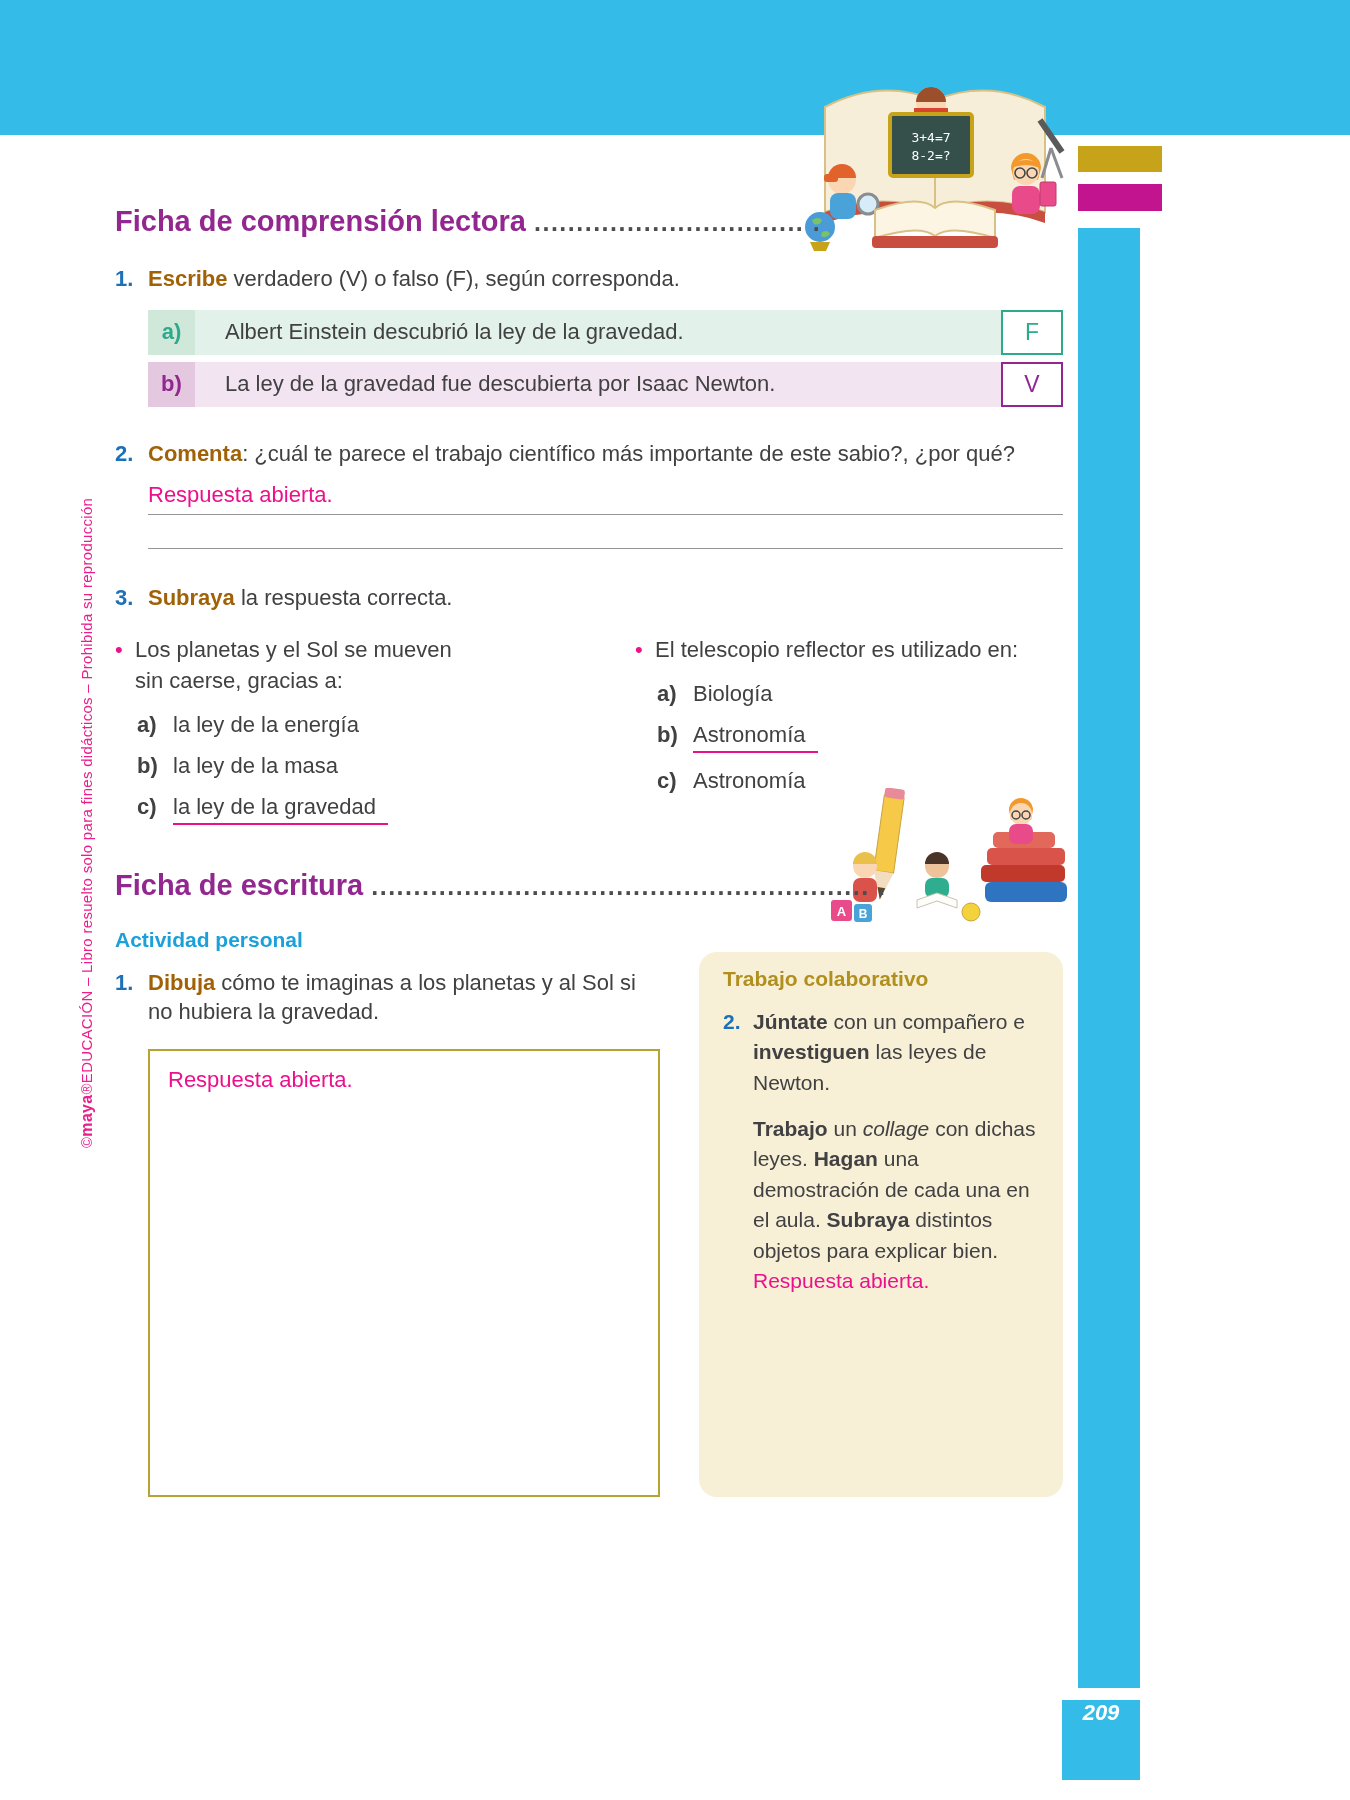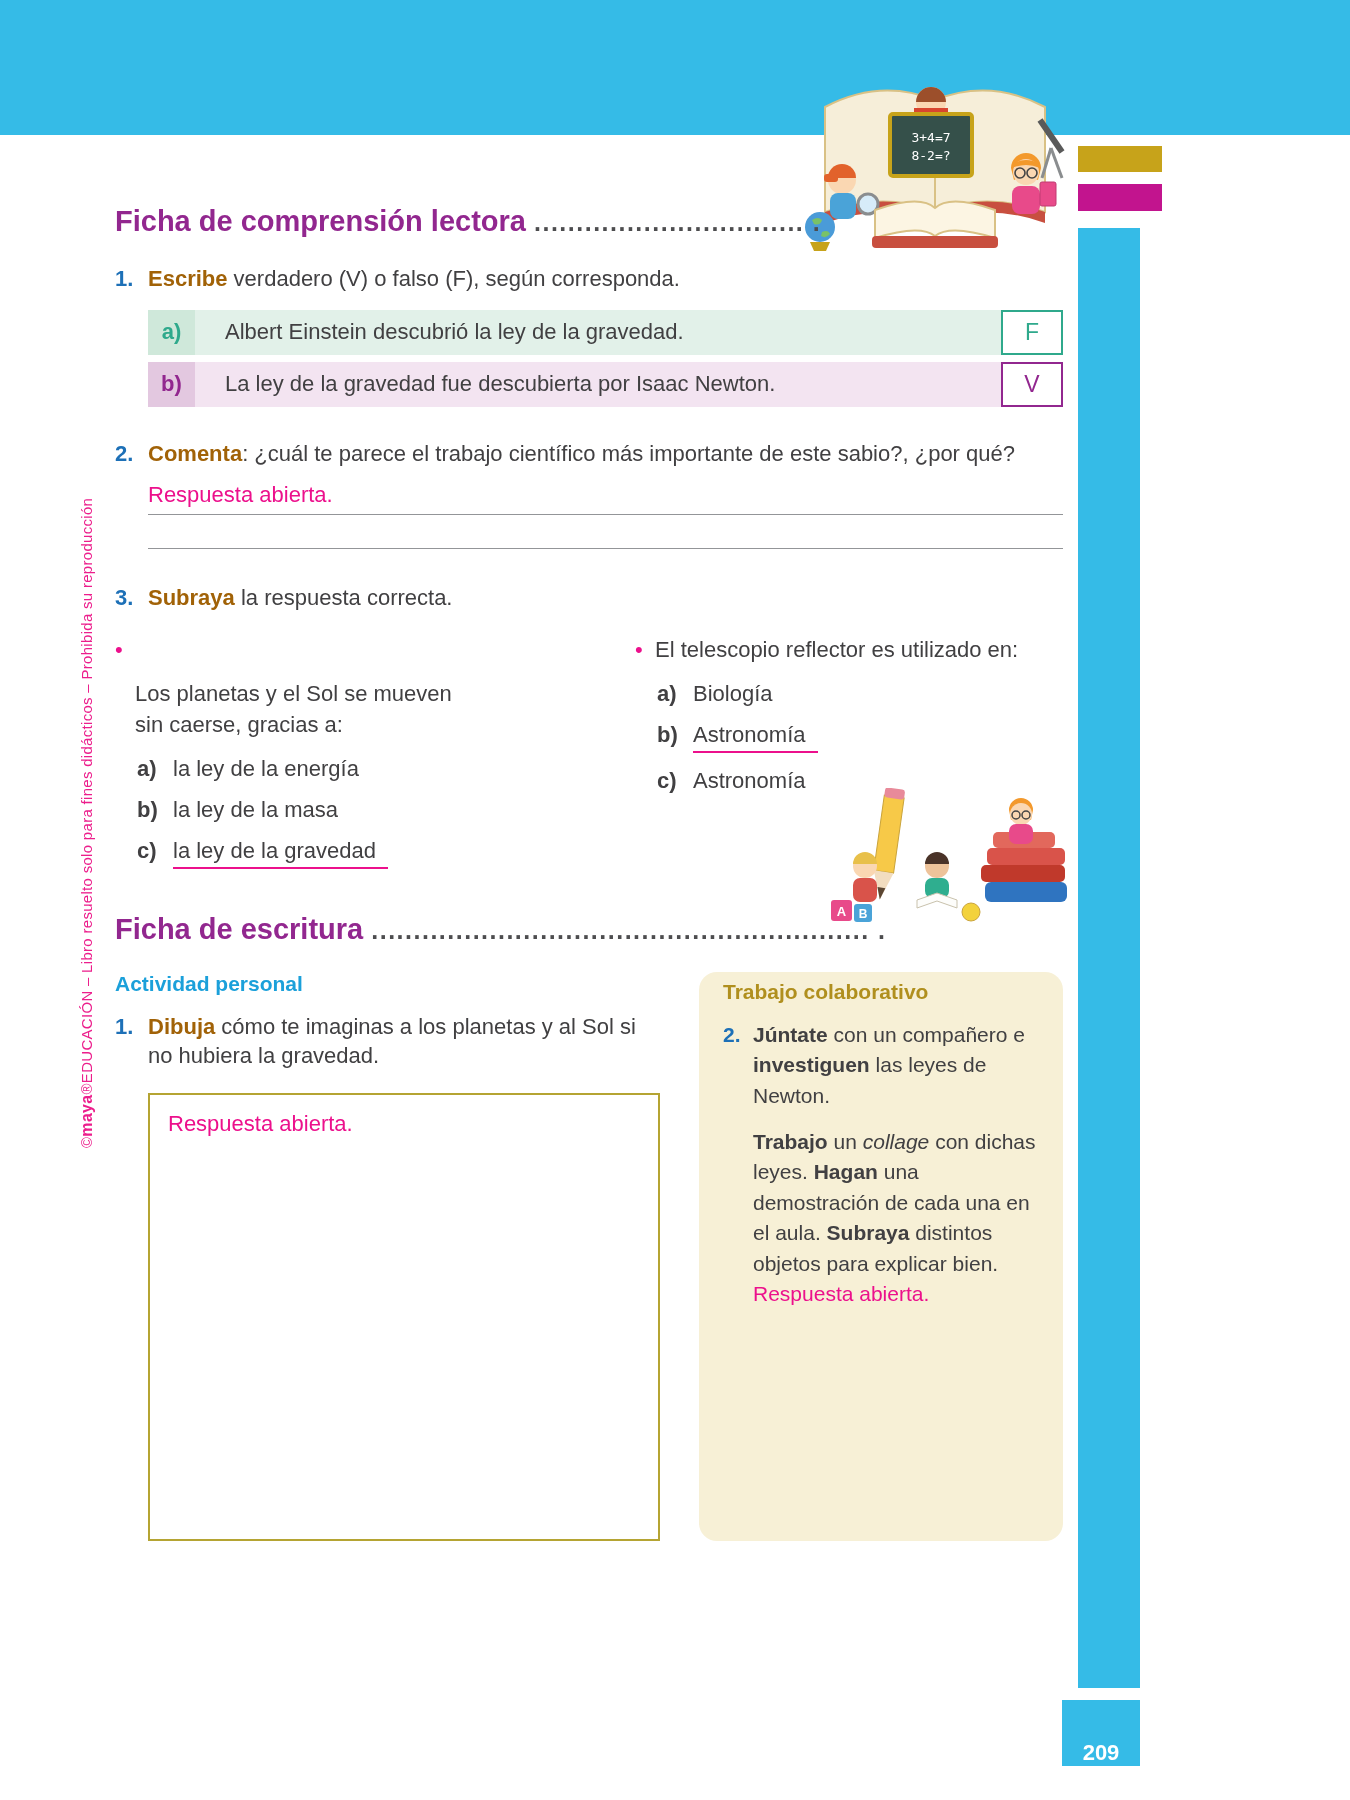--- a/index.html
+++ b/index.html
@@ -10,22 +10,22 @@
     color:#414042; background:#ffffff;
     position:relative; overflow:hidden;
   }
   .page { position:relative; width:1350px; height:1800px; }
 
   
   .topbar   { position:absolute; left:0; top:0; width:1350px; height:135px; background:#35bbe7; }
   .goldbar  { position:absolute; left:1078px; top:146px; width:84px; height:26px; background:#c7a31a; }
   .magentabar{ position:absolute; left:1078px; top:184px; width:84px; height:27px; background:#c2148e; }
   .rightband{ position:absolute; left:1078px; top:228px; width:62px; height:1460px; background:#35bbe7; }
-  .pagenum  { position:absolute; left:1062px; top:1700px; width:78px; height:66px; background:#35bbe7;
-              color:#fff; font-size:22px; font-weight:bold; display:flex; align-items:flex-end; justify-content:center; }
+  .pagenum  { position:absolute; left:1062px; top:1700px; width:78px; height:80px; background:#35bbe7;
+              color:#fff; font-size:22px; font-weight:bold; display:flex; align-items:flex-start; justify-content:center;font-style:italic; }
 
   
   .sidebar-vert { position:absolute; left:78px; top:1148px; transform:rotate(-90deg); transform-origin:0 0;
                   white-space:nowrap; font-size:15px; color:#ec1e8c; letter-spacing:0.3px; }
   .sidebar-vert .logo { font-weight:bold; font-size:16px; }
 
   
   .content { position:absolute; left:115px; top:205px; width:948px; }
 
   .section-title { font-size:29px; font-weight:bold; color:#92278f; margin:0 0 26px 0; }
@@ -62,21 +62,21 @@
   .u-pink { border-bottom:2.5px solid #ec108c; padding:0 12px 3px 0; }
 
   
   .title2 { margin-top:44px; }
   .s2-row { display:flex; margin-top:4px; }
   .s2-left { width:545px; }
   .subtitle { color:#1ba0da; font-weight:bold; font-size:21px; margin:0 0 16px 0; }
   .draw-box { margin:22px 0 0 33px; width:512px; height:448px; border:2px solid #b5a433;
               padding:16px 18px; font-size:22px; color:#ec108c; background:#fff; }
   .collab { width:364px; margin-left:39px; min-height:532px; background:#f7f0d6; border-radius:18px;
-            padding:8px 24px; }
+            padding:15px 24px;margin-top:24px; }
   .collab-title { color:#b08f1e; font-weight:bold; font-size:21px; margin-bottom:16px; }
   .collab-q { display:flex; font-size:21px; line-height:1.45; }
   .collab-num { width:30px; flex-shrink:0; color:#1d70b7; font-weight:bold; }
   .collab-body { margin:16px 0 0 30px; font-size:21px; line-height:1.45; }
   .answer-pink { display:block; color:#ec108c; }
   .ital { font-style:italic; }
 
   
   .illo1 { position:absolute; left:790px; top:52px; width:290px; height:205px; }
   .illo2 { position:absolute; left:825px; top:788px; width:250px; height:145px; }
@@ -194,21 +194,21 @@
 
     <div class="q" style="margin-top:34px;">
       <span class="qnum">3.</span>
       <div class="qtext"><b>Subraya</b><span> la respuesta correcta.</span></div>
     </div>
 
     <div class="q3-cols">
       <div class="q3-left">
         <div class="bullet-q">
           <span class="bullet">•</span>
-          <span style="max-width:350px;margin-top:44px;">Los planetas y el Sol se mueven sin caerse, gracias a:</span>
+          <span style="max-width:350px;">Los planetas y el Sol se mueven sin caerse, gracias a:</span>
         </div>
         <div class="opt">
           <span class="opt-label">a)</span>
           <span>la ley de la energía</span>
         </div>
         <div class="opt">
           <span class="opt-label">b)</span>
           <span>la ley de la masa</span>
         </div>
         <div class="opt">

